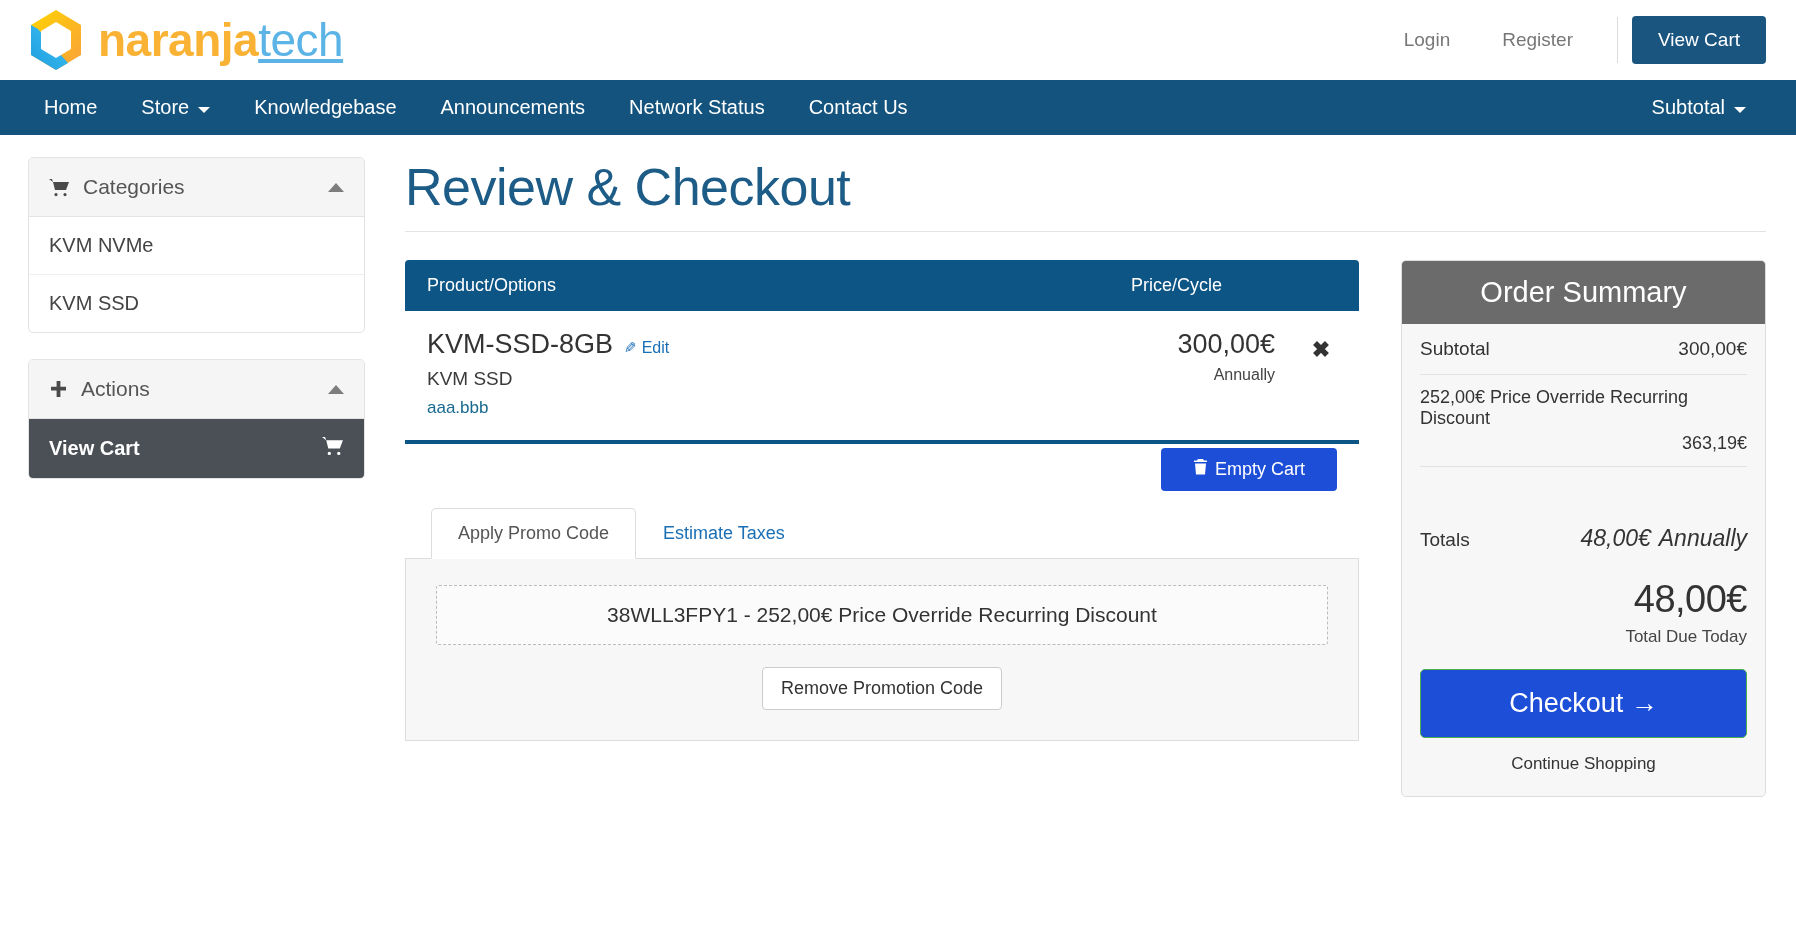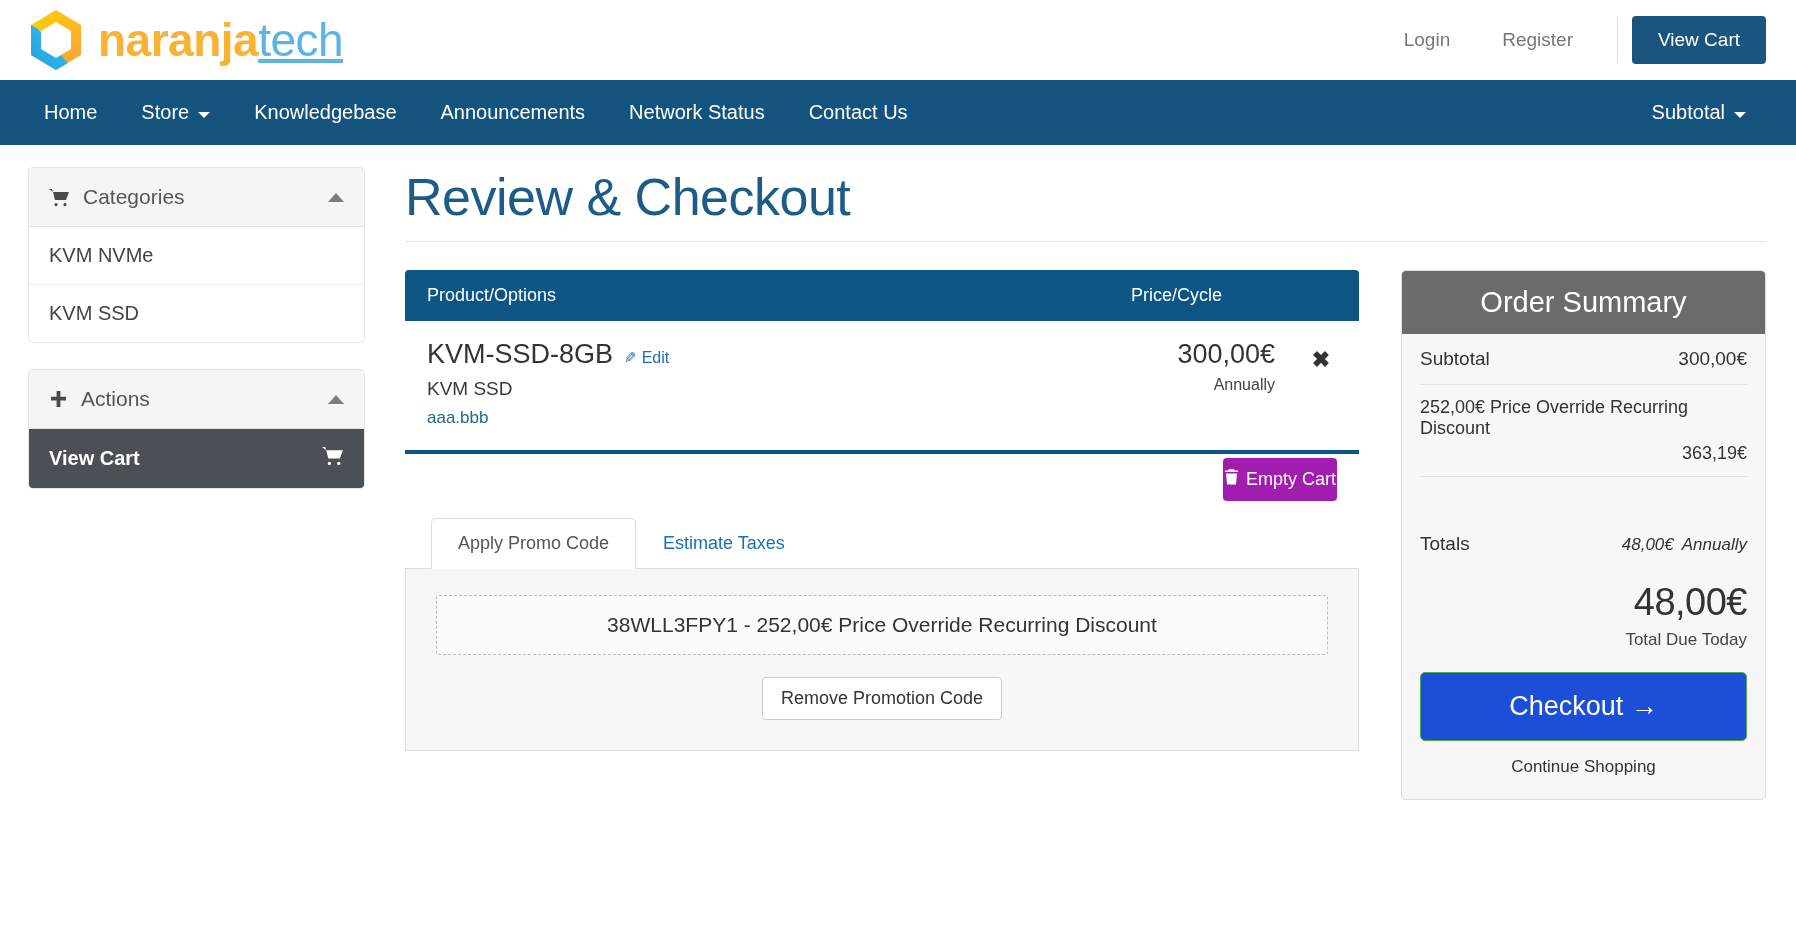--- a/index.html
+++ b/index.html
@@ -59,21 +59,21 @@
     font-size: 19px;
     border: none;
     border-radius: 4px;
     padding: 13px 26px;
     cursor: pointer;
     font-family: "Liberation Sans", sans-serif;
   }
 
   
   .navbar {
-    height: 65px;
+    height: 55px;
     background: #13537d;
     display: flex;
     align-items: center;
     padding: 0 28px;
   }
   .nav-item {
     color: #ffffff;
     font-size: 20px;
     text-decoration: none;
     padding: 0 22px;
@@ -238,25 +238,25 @@
   }
 
   .cart-actions {
     display: flex;
     justify-content: flex-end;
     padding: 6px 22px 0 0;
     position: relative;
     top: -2px;
   }
   .btn-empty {
-    background: #a21caf;
+    background: #1d4ed8;
     color: #ffffff;
     border: none;
     border-radius: 4px;
-    padding: 11px 1px;
+    padding: 11px 32px;
     font-size: 18px;
     cursor: pointer;
     display: inline-flex;
     align-items: center;
     gap: 7px;
     font-family: "Liberation Sans", sans-serif;
   }
 
   
   .tabs-wrap { margin-top: 14px; }
@@ -343,21 +343,21 @@
   }
   .sum-discount .disc-amt { text-align: right; margin-top: 4px; }
   .sum-totals {
     display: flex;
     justify-content: space-between;
     align-items: baseline;
     font-size: 19px;
     color: #333333;
     padding: 14px 0 10px 0;
   }
-  .sum-totals .tot-val { font-style: italic; font-size: 17px; margin-top: 44px; }
+  .sum-totals .tot-val { font-style: italic; font-size: 23px; margin-top: 44px; }
   .sum-totals .tot-val .cyc { margin-left: 8px; }
   .due-amount {
     text-align: right;
     font-size: 38px;
     color: #333333;
     padding-top: 16px;
     letter-spacing: -0.5px;
   }
   .due-label {
     text-align: right;

